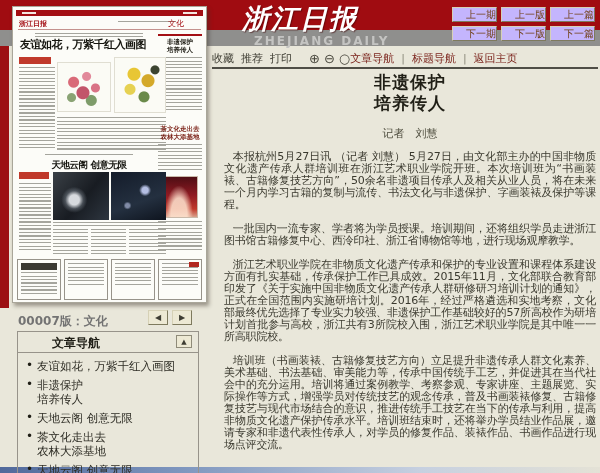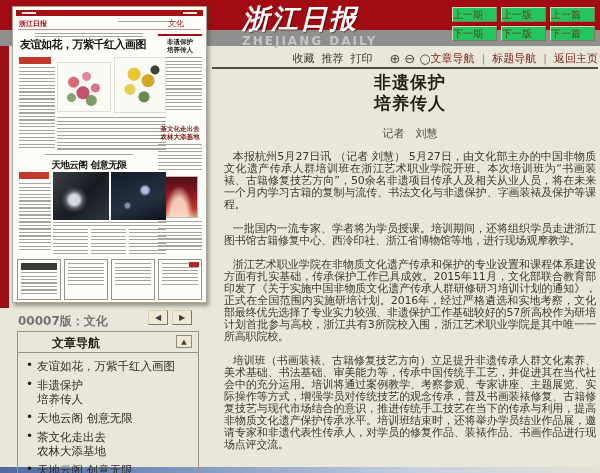--- a/index.html
+++ b/index.html
@@ -8,29 +8,29 @@
 
   .stage { position:absolute; left:0; top:0; width:600px; height:473px; overflow:hidden; }
 
   
   .banner { position:absolute; left:0; top:0; width:600px; height:30px; background:#A00C11; }
   .gray-band { position:absolute; left:0; top:30px; width:600px; height:16px; background:#8F8F8D; }
   .logo { position:absolute; left:242px; top:1px; width:150px; height:45px; z-index:3; }
   .logo-cn { font-family:"DejaVu Serif", serif; font-style:italic; font-weight:bold;
              font-size:27px; color:#FFFFFF; letter-spacing:2px; text-shadow:1px 1px 1px rgba(60,0,0,.5); }
   .logo-en { font-family:"DejaVu Sans", sans-serif; font-weight:bold; font-size:12px;
-             letter-spacing:2px; color:#C4C4C2; margin-top:-3px; }
+             letter-spacing:2px; color:#C4C4C2; margin-top:-3px;margin-left:12px; }
   .nav-btns { position:absolute; left:452px; top:7px; display:grid;
               grid-template-columns:repeat(3,45px); grid-auto-rows:15px; gap:4px 4px; z-index:3; }
-  .nav-btn { background:#22c55e; border:1px solid; border-color:#D6D1B6 #7E7A5E #7E7A5E #D6D1B6;
-             font-size:10px; line-height:13px; text-align:left; color:#6F3E12; cursor:pointer; }
+  .nav-btn { background:#c4b5fd; border:1px solid; border-color:#D6D1B6 #7E7A5E #7E7A5E #D6D1B6;
+             font-size:10px; line-height:13px; text-align:right; color:#6F3E12; cursor:pointer; }
 
   
   .toolbar { position:absolute; left:212px; top:50px; width:386px; height:16px;
-             display:flex; justify-content:flex-end; align-items:center;
+             display:flex; justify-content:flex-start; align-items:center;
              font-size:11px; color:#3C3B31; z-index:1; }
   .toolbar-left { display:flex; align-items:center; gap:7px; }
   .toolbar-left .act { cursor:pointer; }
   .zoomicons { display:flex; gap:4px; margin-left:10px; font-size:13px; color:#46453B; }
   .zoomicons span { cursor:pointer; line-height:13px; }
   .toolbar-right { display:flex; align-items:center; gap:7px; }
   .toolbar-right .lnk { color:#7B241C; cursor:pointer; }
   .toolbar-right .sep { color:#8E8C7E; }
   .toolbar-rule { position:absolute; left:212px; top:67px; width:386px; height:2px; background:#4F4E46; }
 

